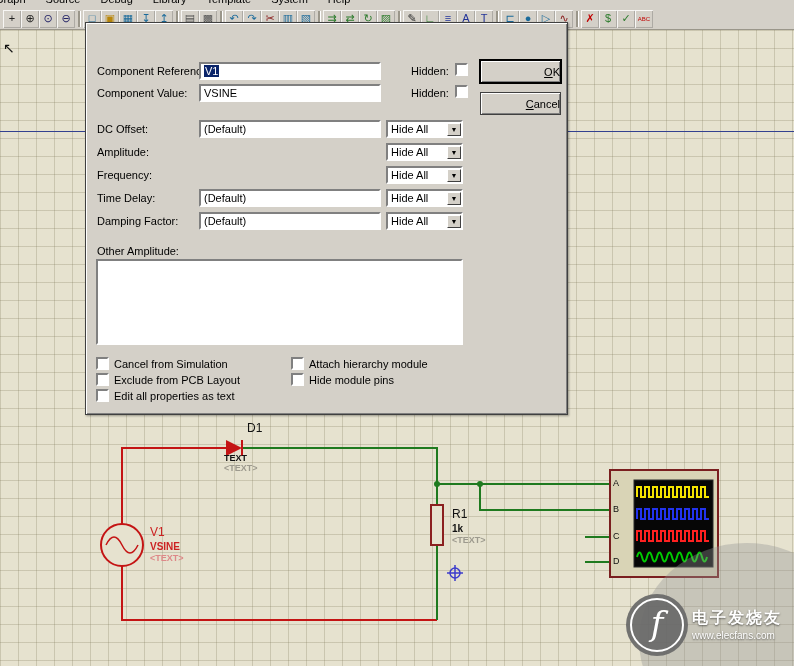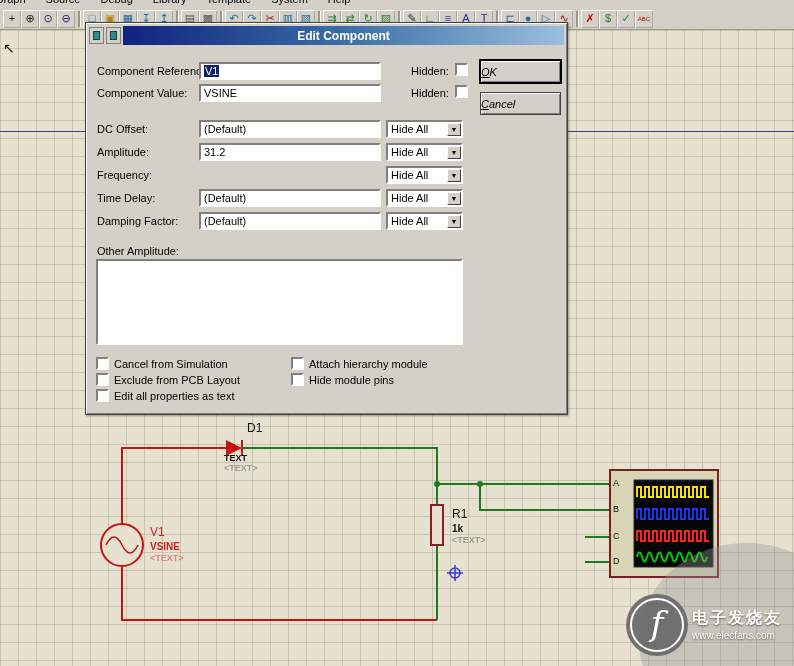--- a/index.html
+++ b/index.html
@@ -55,21 +55,21 @@
   .combo { position:absolute; left:300px; width:77px; height:18px; background:#fff;
            display:flex; align-items:center; padding-left:3px; }
   .combo-btn { margin-left:auto; width:14px; height:13px; margin-right:0; background:#d4d0c8;
                border:1px solid; border-color:#ffffff #404040 #404040 #ffffff;
                font-size:7px; display:flex; align-items:center; justify-content:center; color:#000; }
   .checkbox { width:13px; height:13px; background:#fff; display:inline-block; flex:none; }
   .hidden-check { position:absolute; left:369px; }
   .btn { position:absolute; left:394px; width:81px; height:23px; background:#d4d0c8;
          border:1px solid #404040; box-shadow: inset 1px 1px 0 #ffffff, inset -1px -1px 0 #808080;
          font:11px "Liberation Sans",sans-serif; cursor:default; }
-  .btn-inner { display:block; text-align:left;font-style:italic; }
+  .btn-inner { display:block; text-align:right; }
   .btn-inner::first-letter { text-decoration:underline; }
   .btn.default { border:1px solid #000; box-shadow: 0 0 0 1px #000, inset 1px 1px 0 #ffffff, inset -1px -1px 0 #808080; }
   .other-props { position:absolute; left:10px; top:236px; width:367px; height:86px; background:#fff; }
   .dlg-check { position:absolute; display:flex; align-items:center; gap:5px; font-size:11px; }
 
   
   .watermark { position:absolute; left:598px; top:590px; width:196px; height:76px; z-index:15; }
   .wm-wedge { position:absolute; right:-60px; bottom:-72px; width:215px; height:195px; border-radius:50%;
               background:rgba(150,150,150,.38); }
   .wm-circle { position:absolute; left:28px; top:4px; width:62px; height:62px; border-radius:50%;
@@ -201,27 +201,20 @@
   <span class="slabel lbl-dark sz-val" style="left:452px;top:493px;font-weight:bold">1k</span>
   <span class="slabel lbl-gray sz-txt" style="left:452px;top:505px">&lt;TEXT&gt;</span>
 
   <span class="slabel pin-letter" style="left:613px;top:448px">A</span>
   <span class="slabel pin-letter" style="left:613px;top:474px">B</span>
   <span class="slabel pin-letter" style="left:613px;top:501px">C</span>
   <span class="slabel pin-letter" style="left:613px;top:526px">D</span>
 </div>
 
 <div class="dialog">
-  <div class="titlebar">
-    <span class="win-icon"></span>
-    <span class="win-icon"></span>
-    <div class="titlebar-bar">
-        <span>Edit Component</span>
-      </div>
-  </div>
 
   <div class="dlg-label" style="top:42px">Component Reference:</div>
   <div class="dlg-input sunken" style="top:39px">
     <span class="sel">V1</span>
   </div>
   <div class="dlg-label" style="left:325px;top:42px">Hidden:</div>
   <span class="checkbox sunken hidden-check" style="top:40px"></span>
 
   <div class="dlg-label" style="top:64px">Component Value:</div>
   <div class="dlg-input sunken" style="top:61px">
@@ -240,23 +233,20 @@
   <div class="dlg-label" style="top:100px">DC Offset:</div>
   <div class="dlg-input sunken" style="top:97px">
       <span>(Default)</span>
     </div>
   <div class="combo sunken" style="top:97px">
     <span>Hide All</span>
     <span class="combo-btn">▼</span>
   </div>
 
   <div class="dlg-label" style="top:123px">Amplitude:</div>
-  <div class="dlg-input sunken" style="top:120px">
-      <span>31.2</span>
-    </div>
   <div class="combo sunken" style="top:120px">
     <span>Hide All</span>
     <span class="combo-btn">▼</span>
   </div>
 
   <div class="dlg-label" style="top:146px">Frequency:</div>
   <div class="combo sunken" style="top:143px">
     <span>Hide All</span>
     <span class="combo-btn">▼</span>
   </div>

